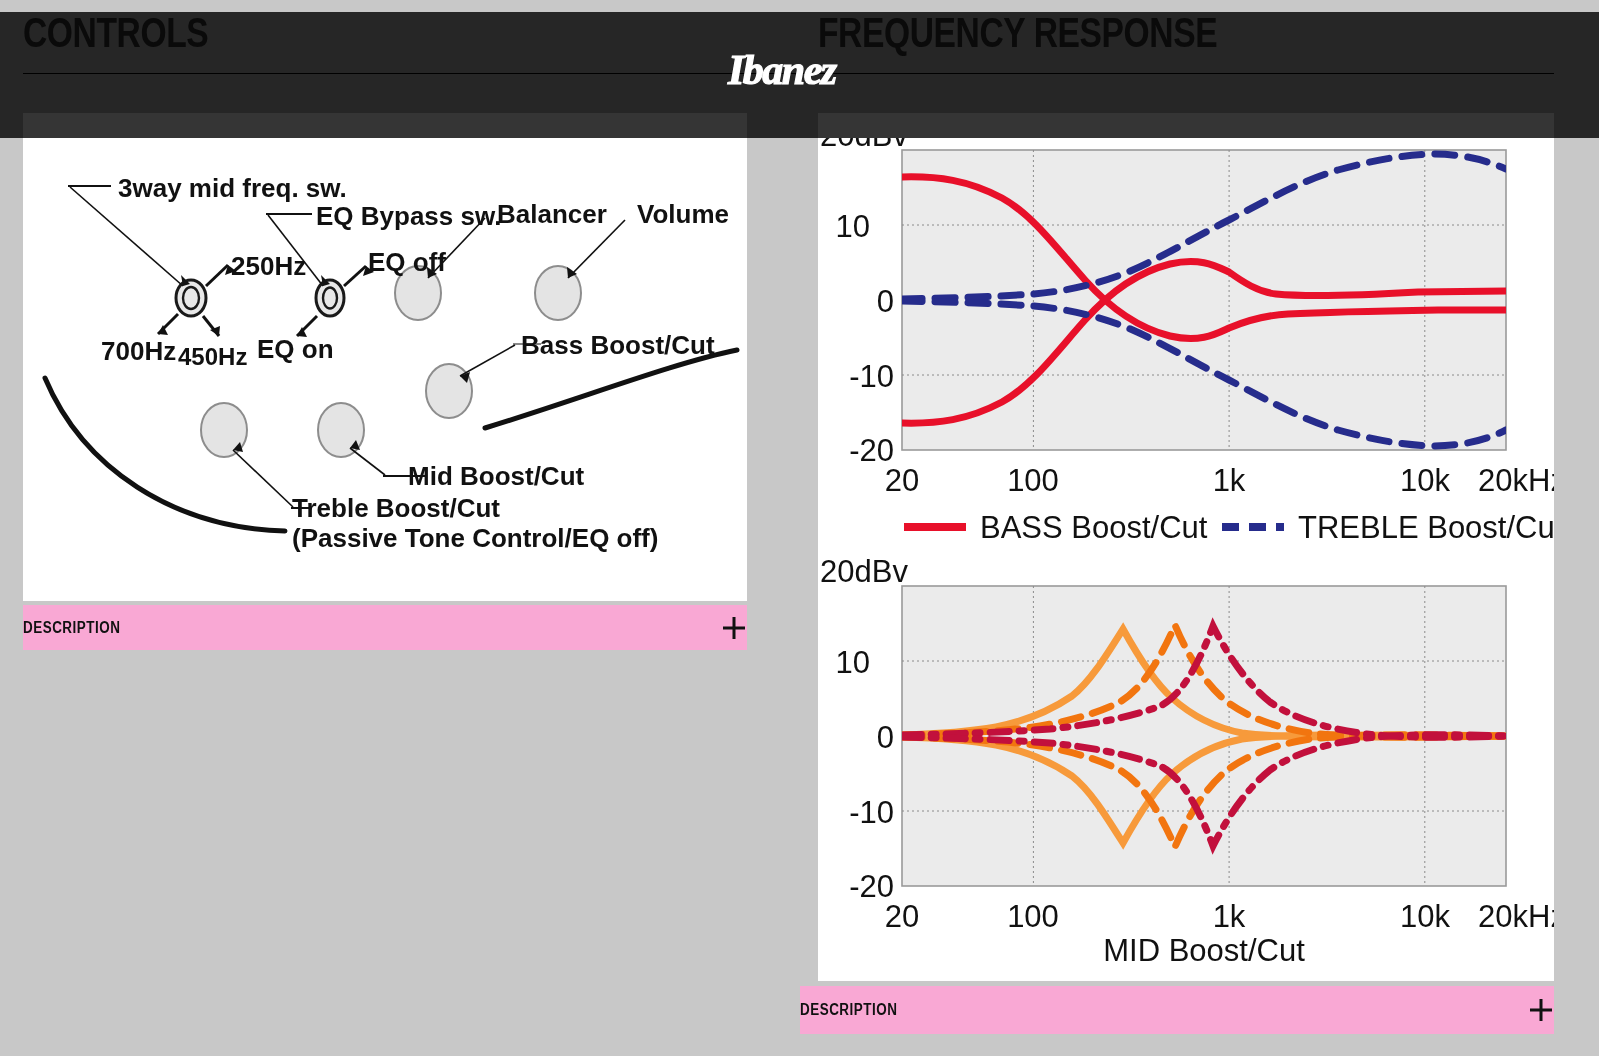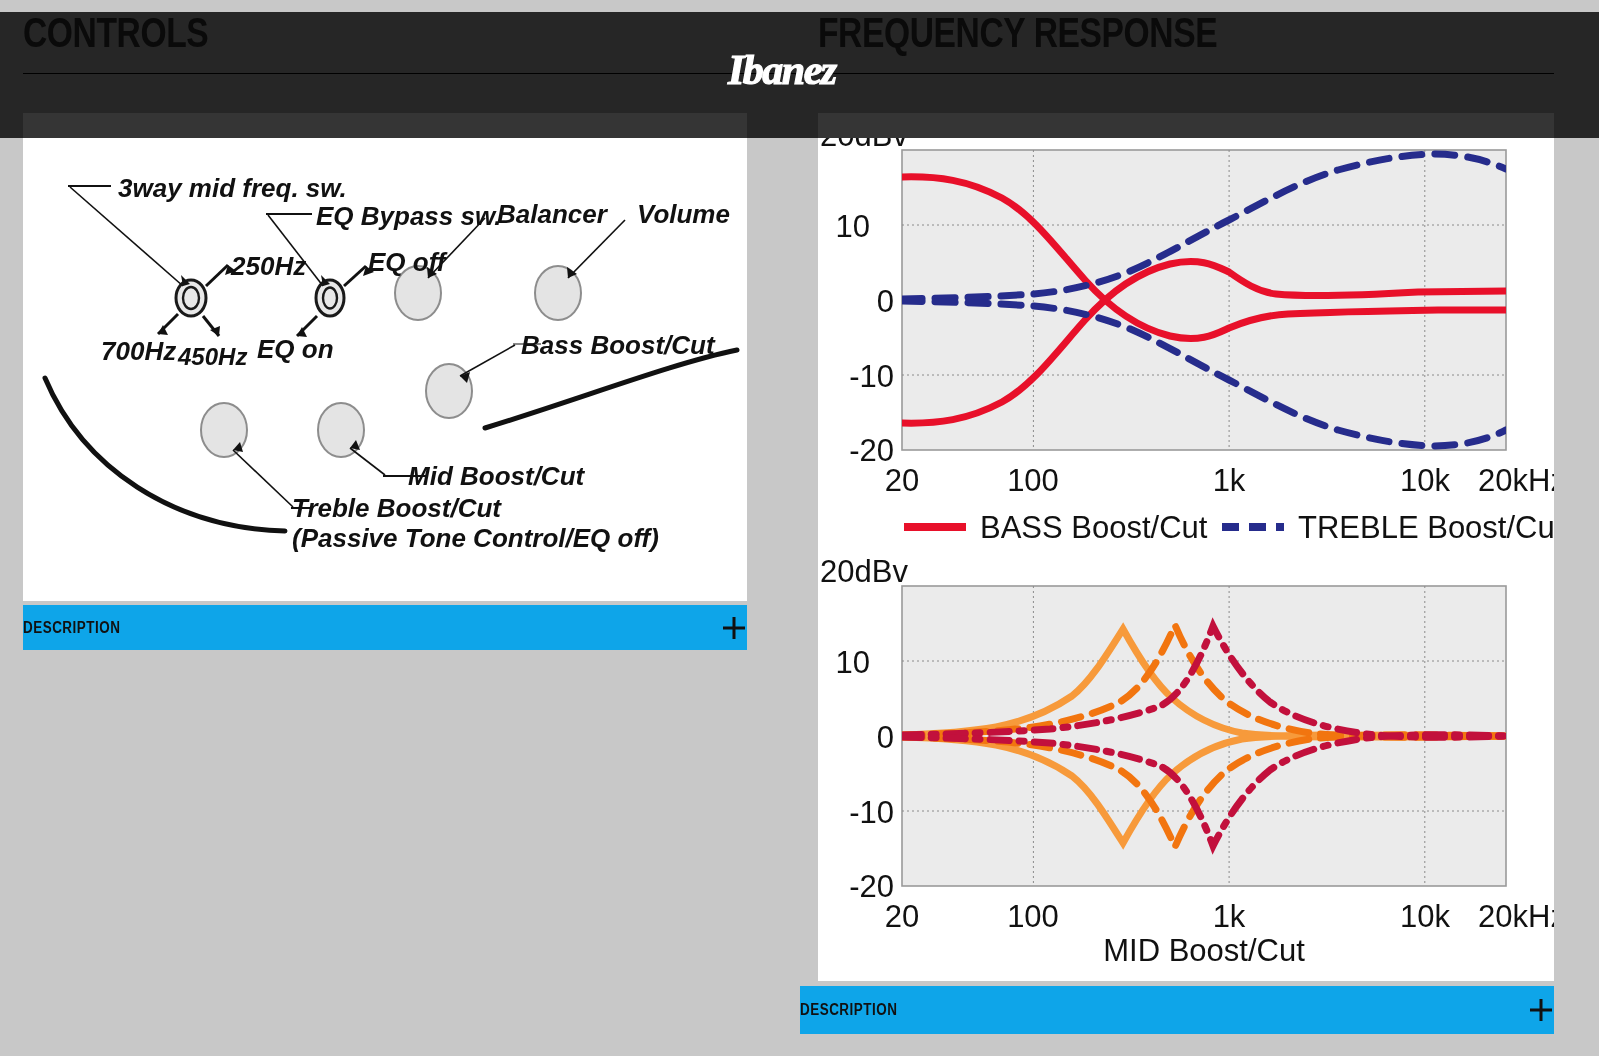--- a/index.html
+++ b/index.html
@@ -42,36 +42,36 @@
   .card-shelf{position:absolute;height:25px;background:#353535;top:113px;}
   .card-shelf.left{left:23px;width:724px;}
   .card-shelf.right{left:818px;width:736px;}
 
   
   .card{position:absolute;background:#ffffff;overflow:hidden;}
   .card-left{left:23px;top:138px;width:724px;height:463px;}
   .card-right{left:818px;top:138px;width:736px;height:843px;}
 
   
-  .desc-row{position:absolute;background:#0ea5e9;}
+  .desc-row{position:absolute;background:#f9a8d4;}
   .desc-row .lbl{
     position:absolute;left:0;top:50%;transform:translateY(-50%) scaleX(0.84);
     transform-origin:left center;
     font-weight:bold;font-size:16px;letter-spacing:0.6px;color:#111;
     white-space:nowrap;
   }
   .desc-row .plus{
     position:absolute;right:0;top:50%;transform:translateY(-50%);
     width:26px;height:26px;
   }
   .desc-row-left{left:23px;top:605px;width:724px;height:45px;}
   .desc-row-right{left:800px;top:986px;width:754px;height:48px;}
 
   
-  .diagram{position:absolute;left:0;top:0;width:724px;height:463px;font-style:italic;}
+  .diagram{position:absolute;left:0;top:0;width:724px;height:463px;}
   .diagram svg{display:block;}
 
   
   .chart-wrap{position:absolute;}
   .chart1{left:0px;top:-18px;width:736px;height:420px;}
   .chart2{left:0px;top:418px;width:736px;height:425px;}
   .chart-wrap svg{display:block;overflow:visible;}
 
   .axlabel{font-family:"Liberation Sans",sans-serif;font-size:31px;fill:#111;}
   .axlabel.dbv{font-size:31px;}

